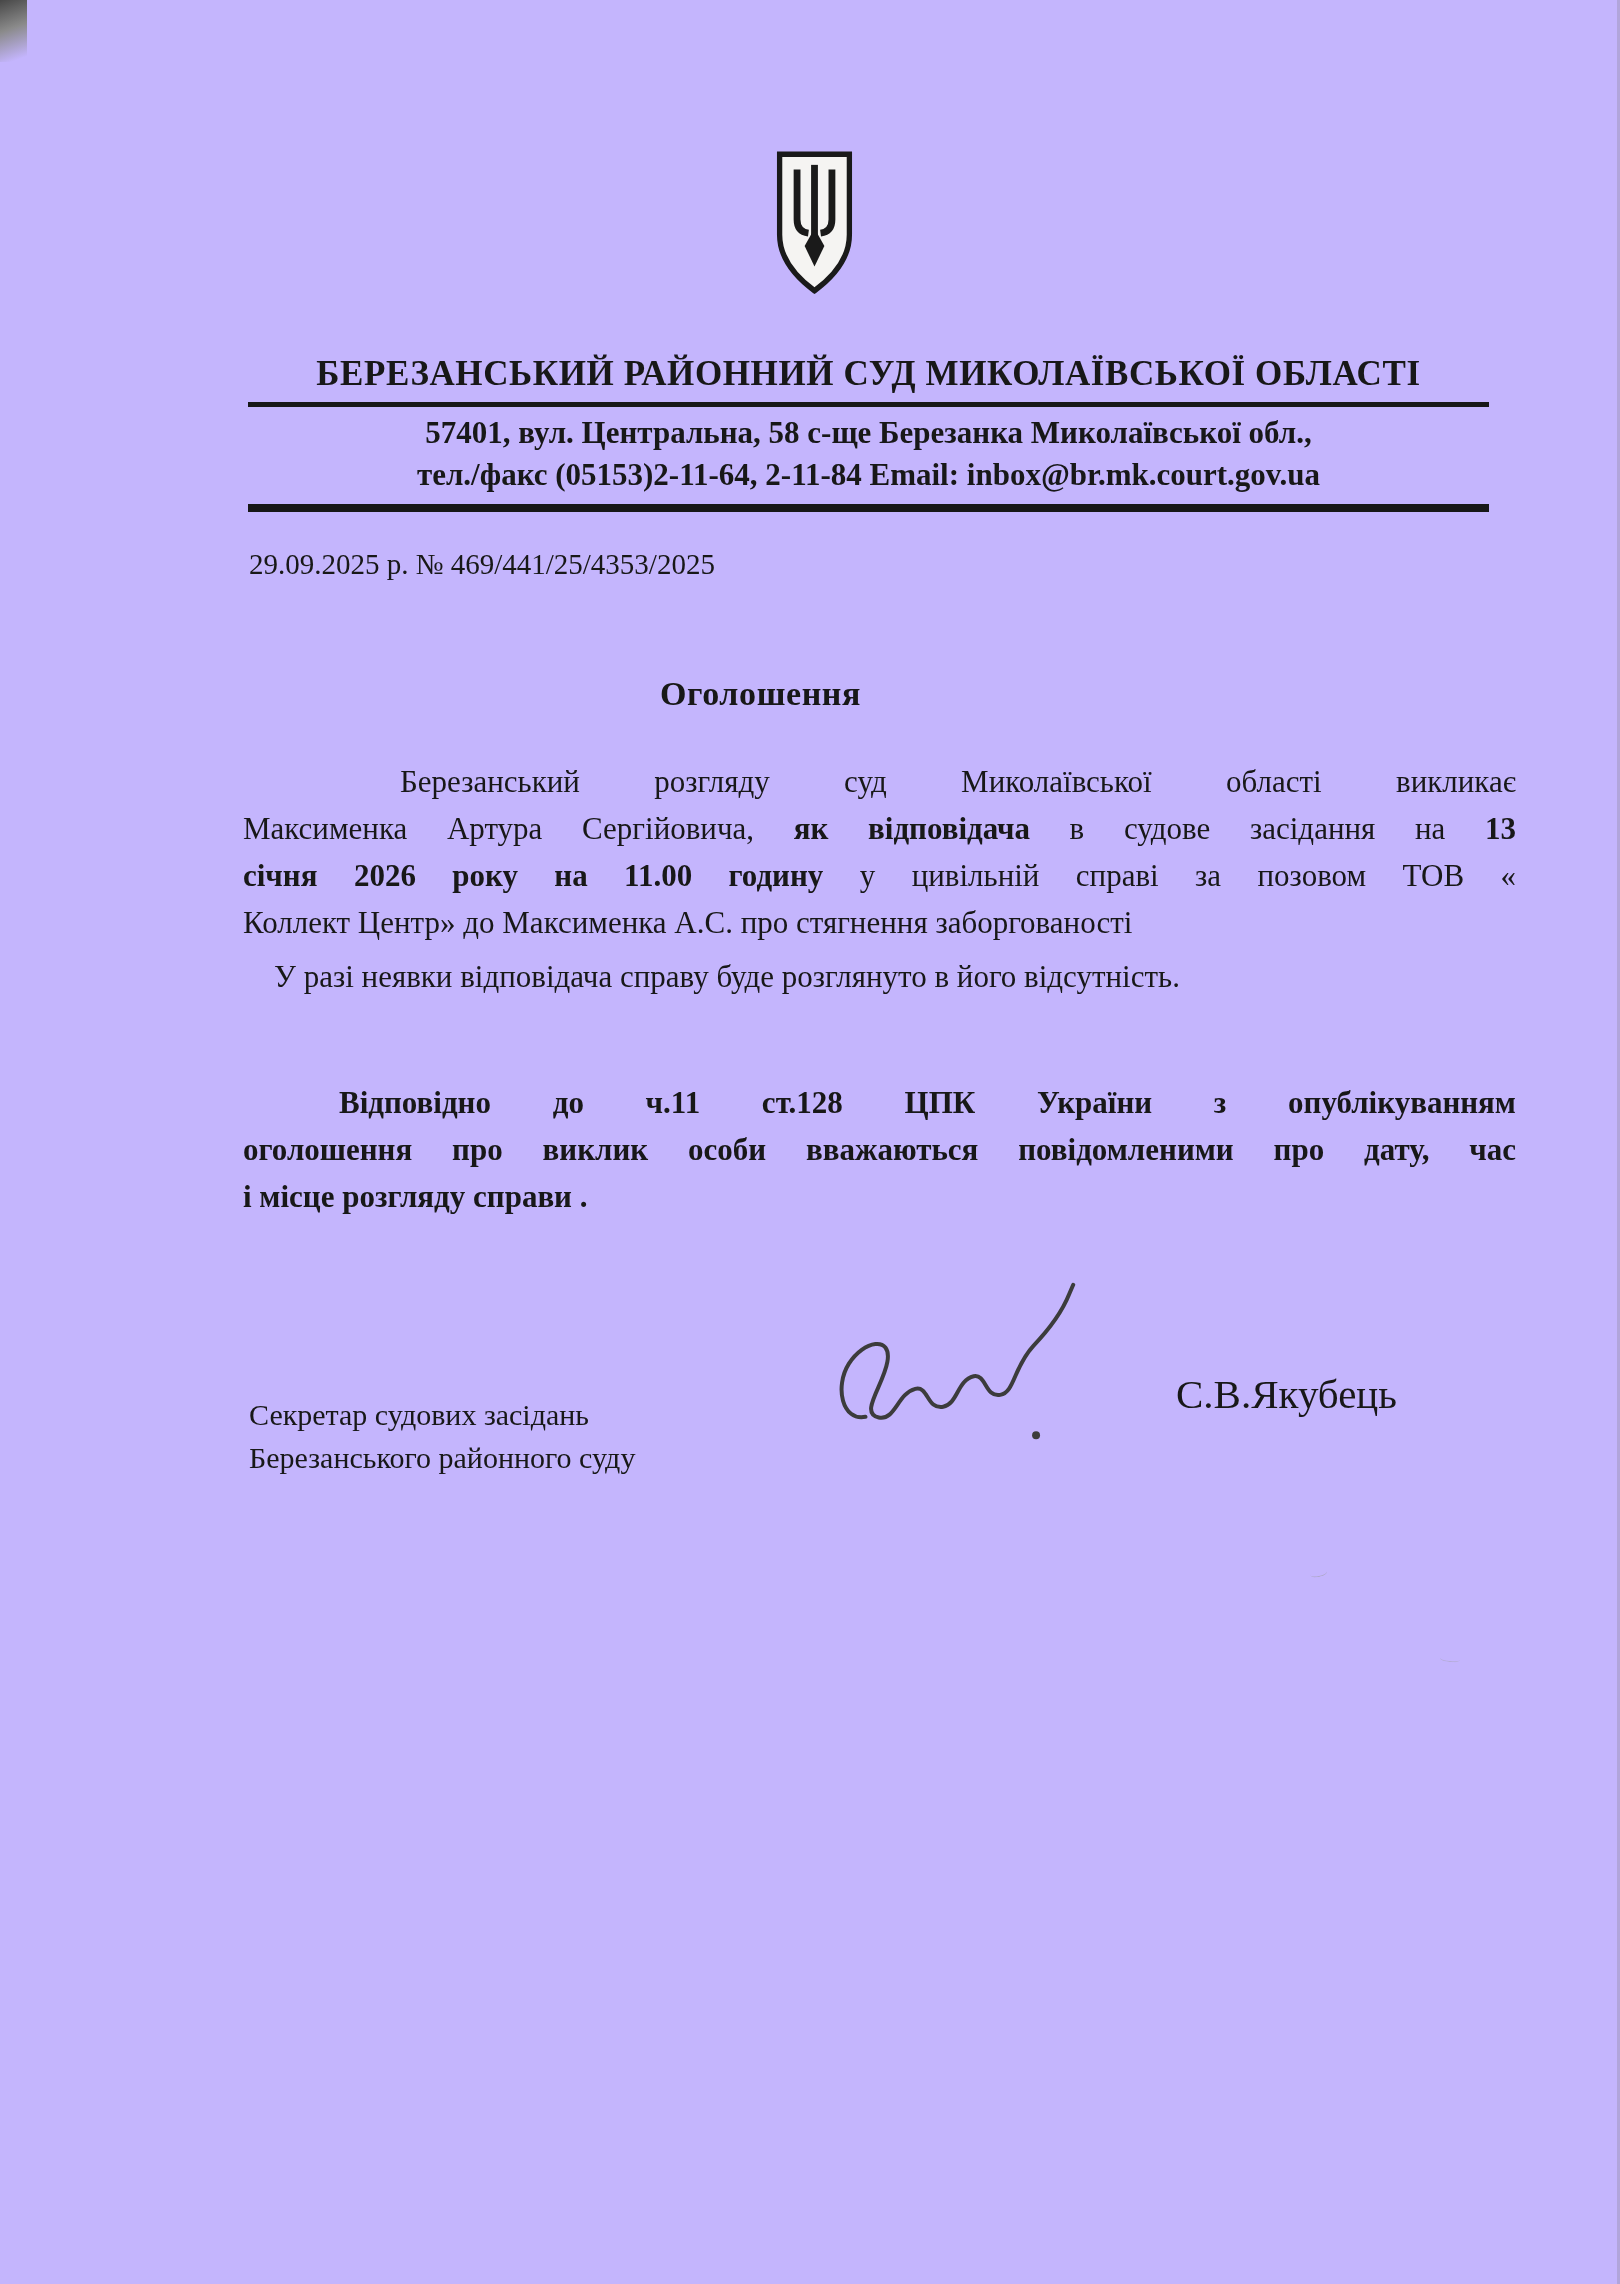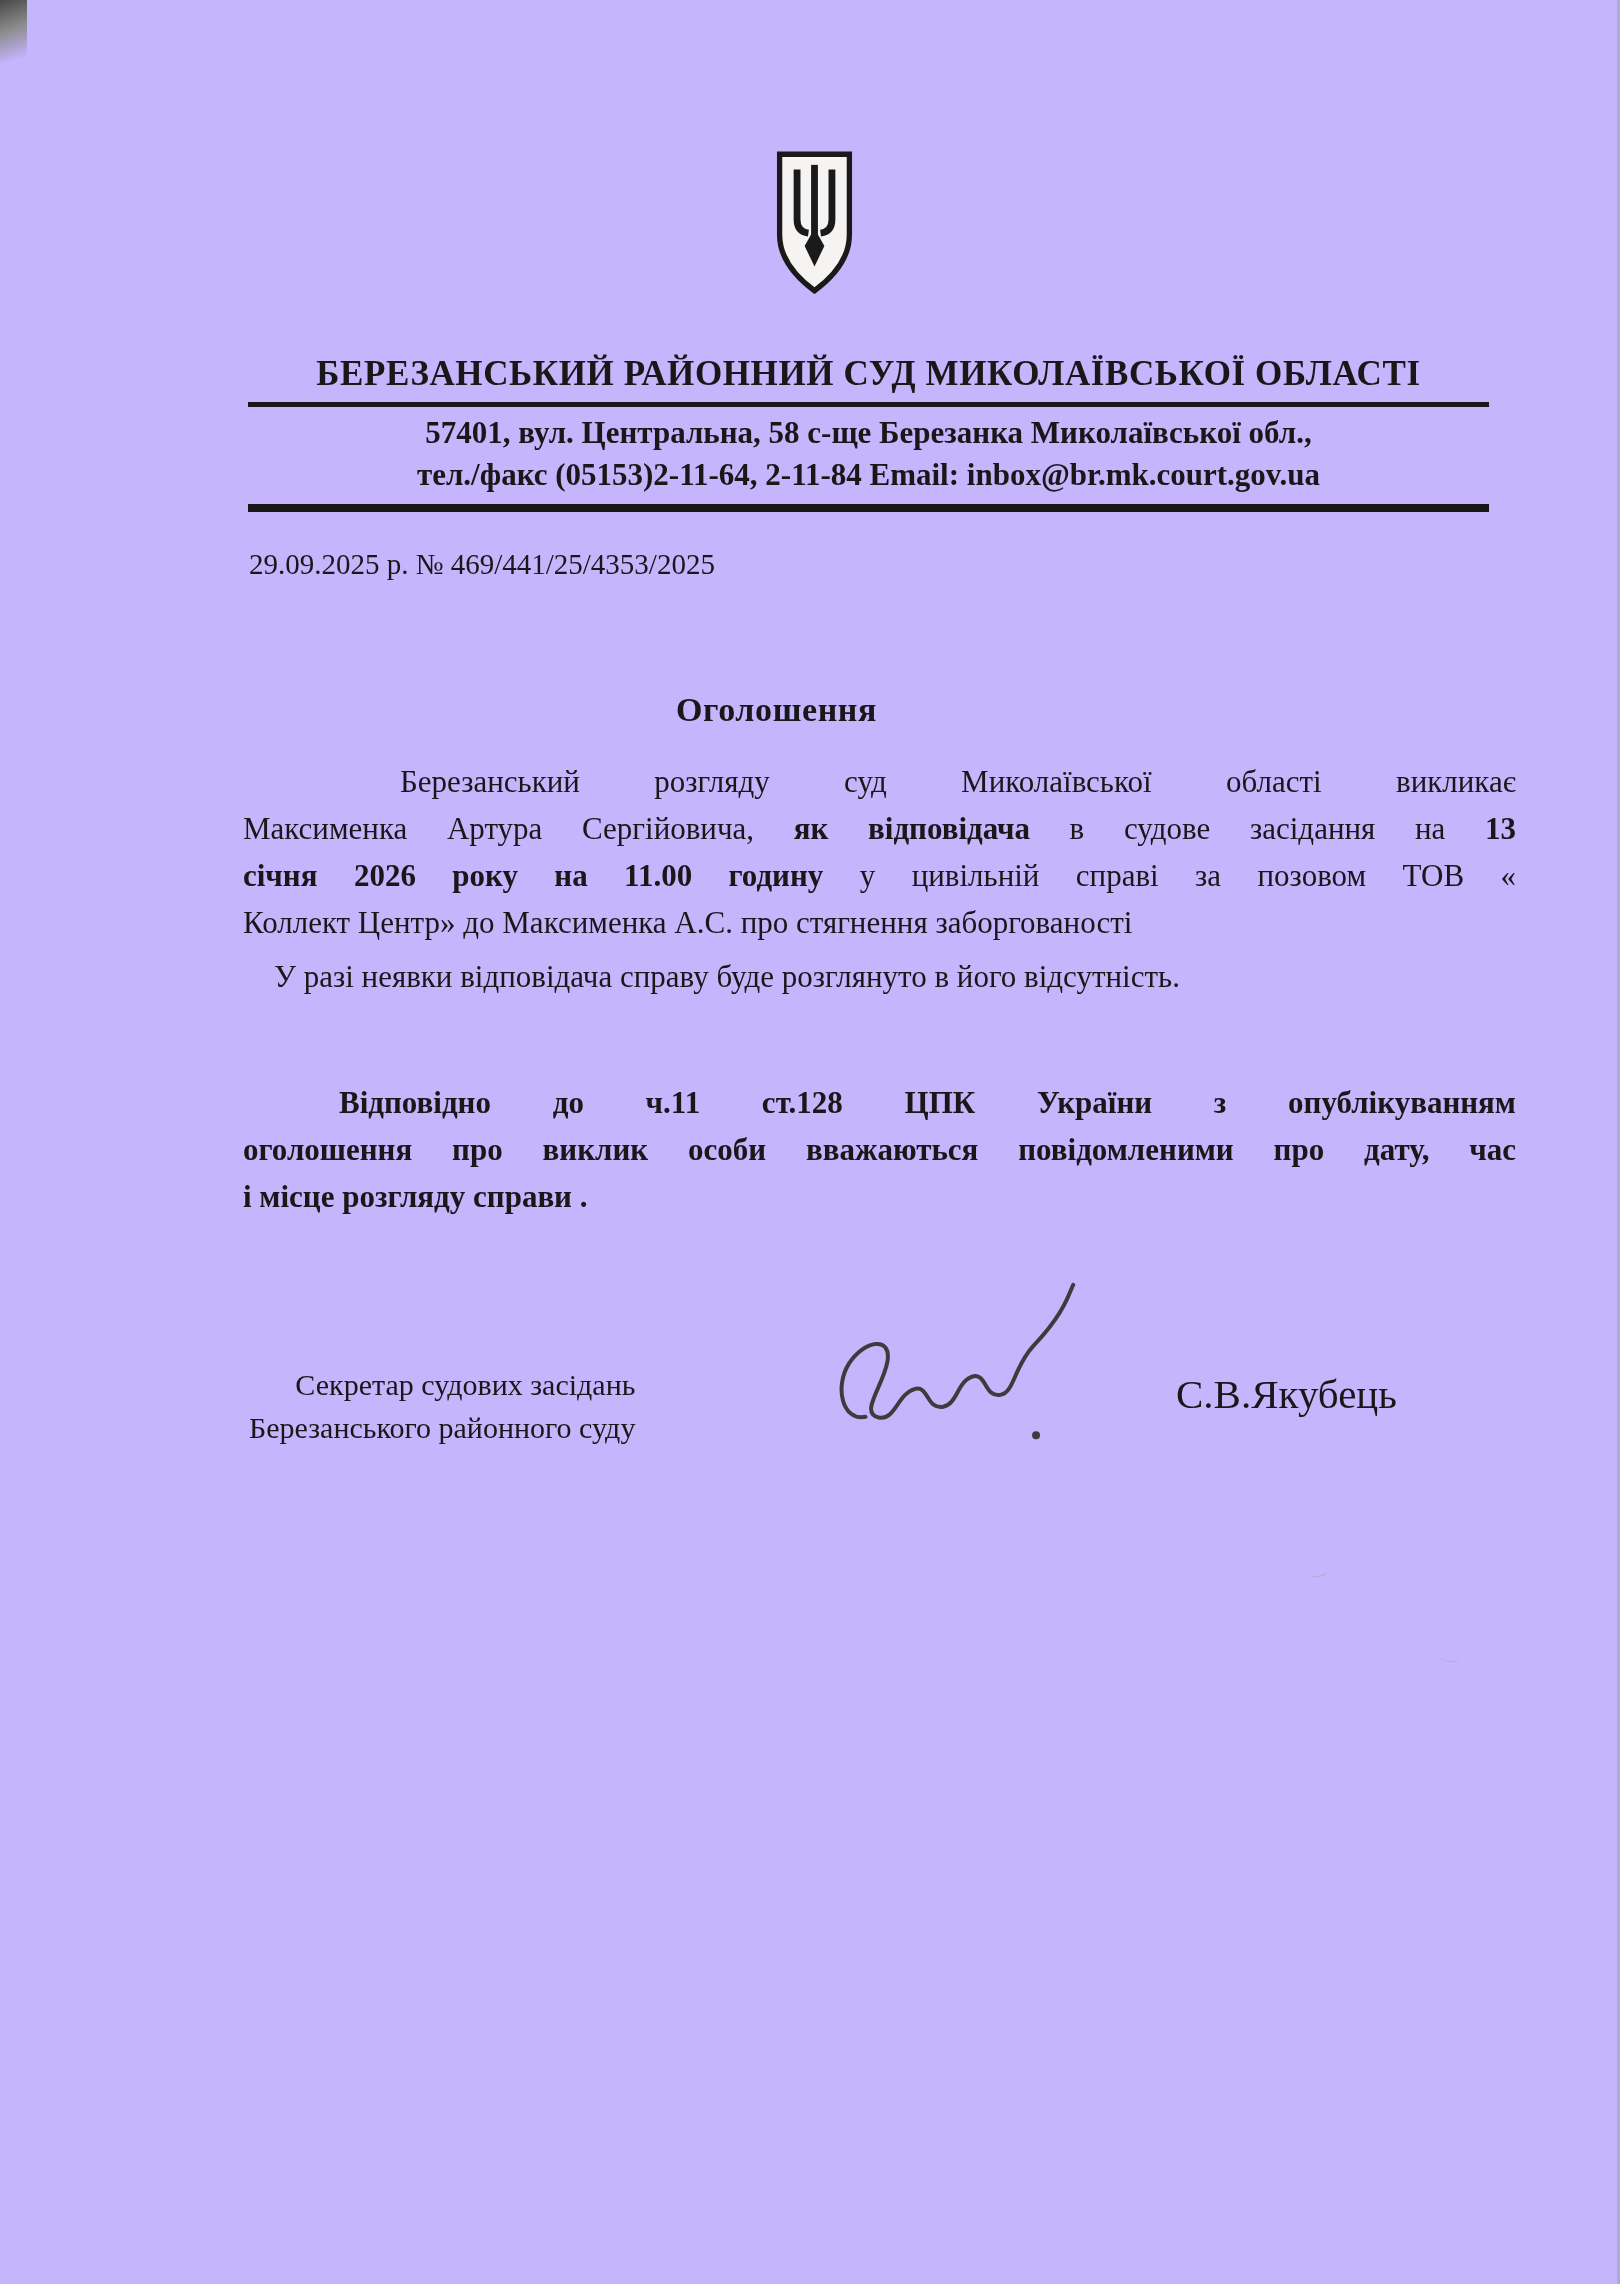--- a/index.html
+++ b/index.html
@@ -22,32 +22,32 @@
   .court-name{font-size:35px;font-weight:bold;letter-spacing:0.6px;line-height:40px;}
   .rule{background:#171717;}
   .rule-top{margin-top:8.4px;height:4.5px;}
   .addr{font-size:31px;font-weight:bold;line-height:42px;}
   .addr-1{margin-top:5.2px;}
   .rule-bottom{margin-top:7.8px;height:8.4px;}
 
   .ref-line{position:absolute;left:249px;top:548px;font-size:29px;}
 
   .doc-title{position:absolute;left:0;top:675px;width:1521px;text-align:center;
-    font-size:34px;font-weight:bold;margin:16px;letter-spacing:0.6px;}
+    font-size:34px;font-weight:bold;margin:0;letter-spacing:0.6px;}
 
   .para{position:absolute;left:243px;width:1273px;font-size:31px;line-height:47px;margin:0;}
   .line{text-align:justify;text-align-last:justify;}
   .line.last{text-align-last:left;}
   .p1{top:758px;}
   .p1 .line.first{text-indent:157px;}
   .p2{top:953px;font-weight:normal;padding-left:31px;width:1242px;}
   .p3{top:1079px;font-weight:bold;}
   .p3 .line.first{text-indent:96px;}
 
-  .sig-role{position:absolute;left:249px;top:1363px;font-size:30px;line-height:43px;text-align:right;}
+  .sig-role{position:absolute;left:249px;top:1393px;font-size:30px;line-height:43px;}
   .sig-handwriting{position:absolute;left:829px;top:1273px;width:292px;height:188px;}
   .sig-handwriting svg{width:100%;height:100%;display:block;}
   .sig-name{position:absolute;left:1176px;top:1370px;font-size:41px;}
 </style>
 </head>
 <body>
 
 <div class="page">
 
   <div class="corner-artifact"></div>

